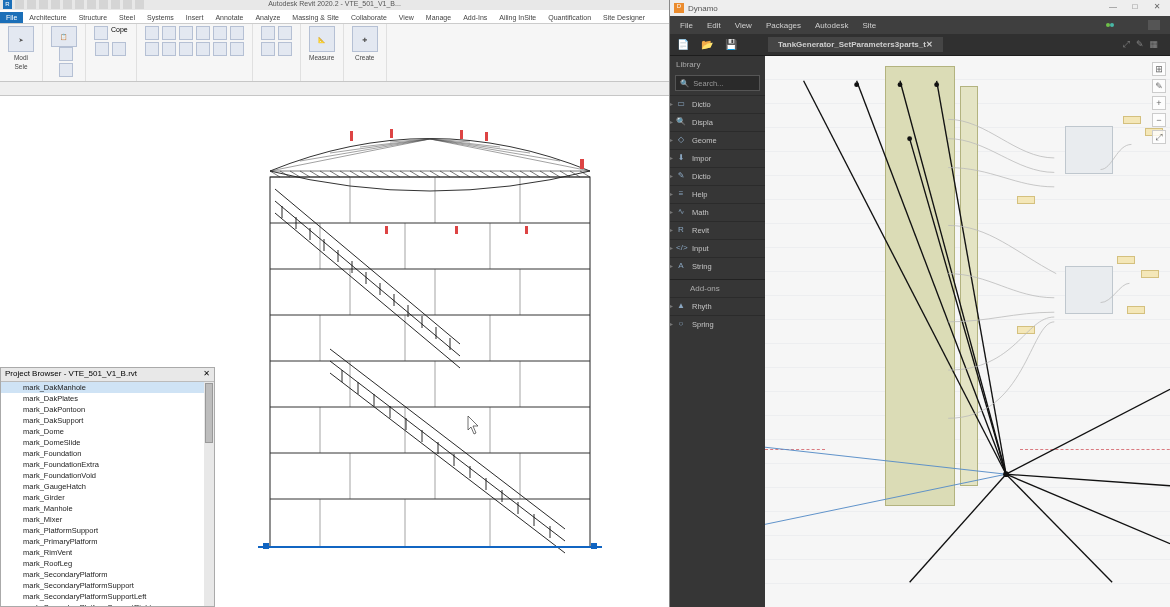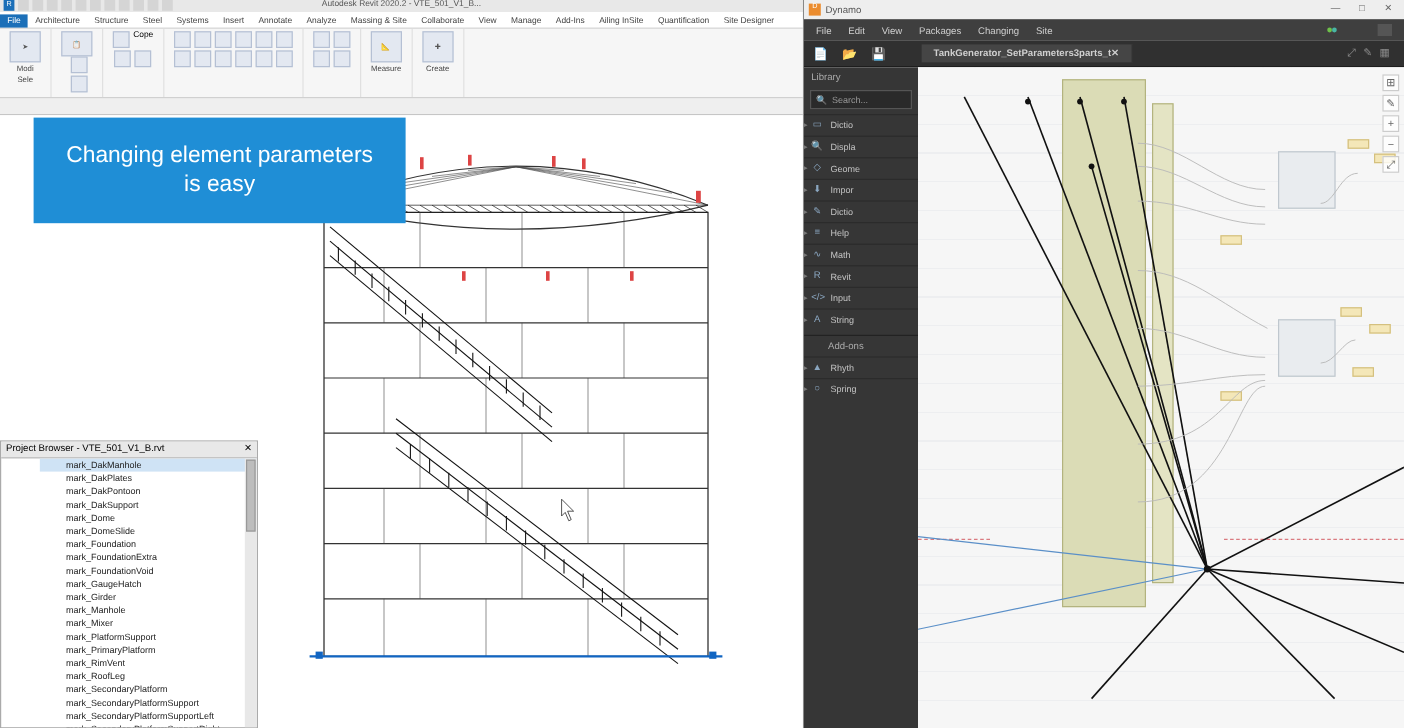--- a/index.html
+++ b/index.html
@@ -34,21 +34,21 @@
 
 
 .props-label { position: absolute; left: 2px; top: 112px; font-size: 7px; color: #2a2a2a; }
 
 
 .revit-body { flex: 1; position: relative; background: #fff; }
 
 
 .pbrowser { position: absolute; left: 0; bottom: 0; width: 215px; height: 240px; background: #fff; border: 1px solid #aaa; display: flex; flex-direction: column; }
 .pbrowser-title { height: 14px; background: #e8e8e8; font-size: 8px; padding: 1px 4px; display: flex; justify-content: space-between; border-bottom: 1px solid #bbb; }
-.pbrowser-list { flex: 1; overflow-y: hidden; margin-left: 32px; }
+.pbrowser-list { flex: 1; overflow-y: hidden; }
 .pb-item { font-size: 7.5px; color: #222; padding: 1px 6px 1px 22px; white-space: nowrap; border-bottom: 0; cursor: pointer; }
 .pb-item.sel { background: #cfe3f5; }
 .pbrowser-scroll { position: absolute; right: 0; top: 14px; bottom: 0; width: 10px; background: #e8e8e8; }
 .pbrowser-thumb { width: 8px; height: 60px; background: #bdbdbd; border: 1px solid #999; margin: 1px; }
 
 
 .tank-wrap { position: absolute; left: 230px; top: 15px; width: 400px; height: 450px; }
 
 
 .caption { position: absolute; left: 28px; top: 98px; width: 310px; height: 88px; background: #1f8ed6; color: #fff; display: flex; align-items: center; justify-content: center; text-align: center; font-size: 19px; line-height: 1.25; padding: 8px 18px; font-weight: 400; }
@@ -356,42 +356,41 @@
         <div class="pb-item">mark_SecondaryPlatformSupport</div>
         <div class="pb-item">mark_SecondaryPlatformSupportLeft</div>
         <div class="pb-item">mark_SecondaryPlatformSupportRight</div>
       </div>
       <div class="pbrowser-scroll">
           <div class="pbrowser-thumb"></div>
         </div>
     </div>
   </div>
 
-  <div class="caption">Changing element parameters is easy</div>
 </div>
 
 <div class="dynamo">
   <div class="dyn-title">
     <div class="dyn-title-l">
       <span class="dyn-d">D</span>
       <span>Dynamo</span>
     </div>
     <div class="win-btns">
       <span class="win-btn">—</span>
       <span class="win-btn">□</span>
       <span class="win-btn">✕</span>
     </div>
   </div>
 
   <div class="dyn-menu">
     <span>File</span>
     <span>Edit</span>
     <span>View</span>
     <span>Packages</span>
-    <span>Changing</span>
+    <span>Autodesk</span>
     <span>Site</span>
     <div class="dyn-dots">
       <span class="dyn-dot green"></span><span class="dyn-dot teal"></span>
     </div>
     <span class="cam"></span>
   </div>
 
   <div class="dyn-tool">
     <span class="dyn-tool-btn">📄</span>
     <span class="dyn-tool-btn">📂</span>

